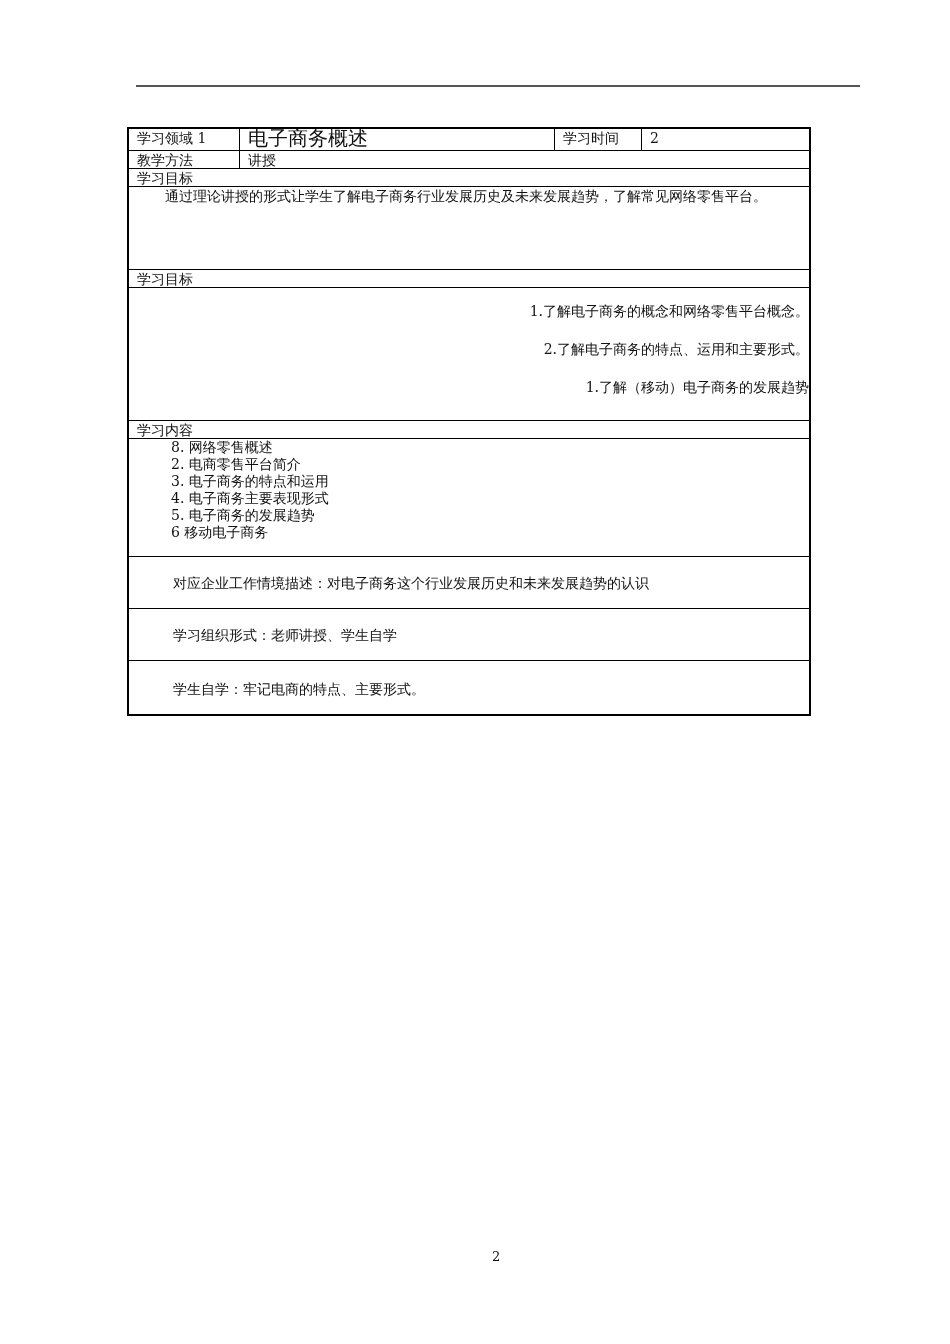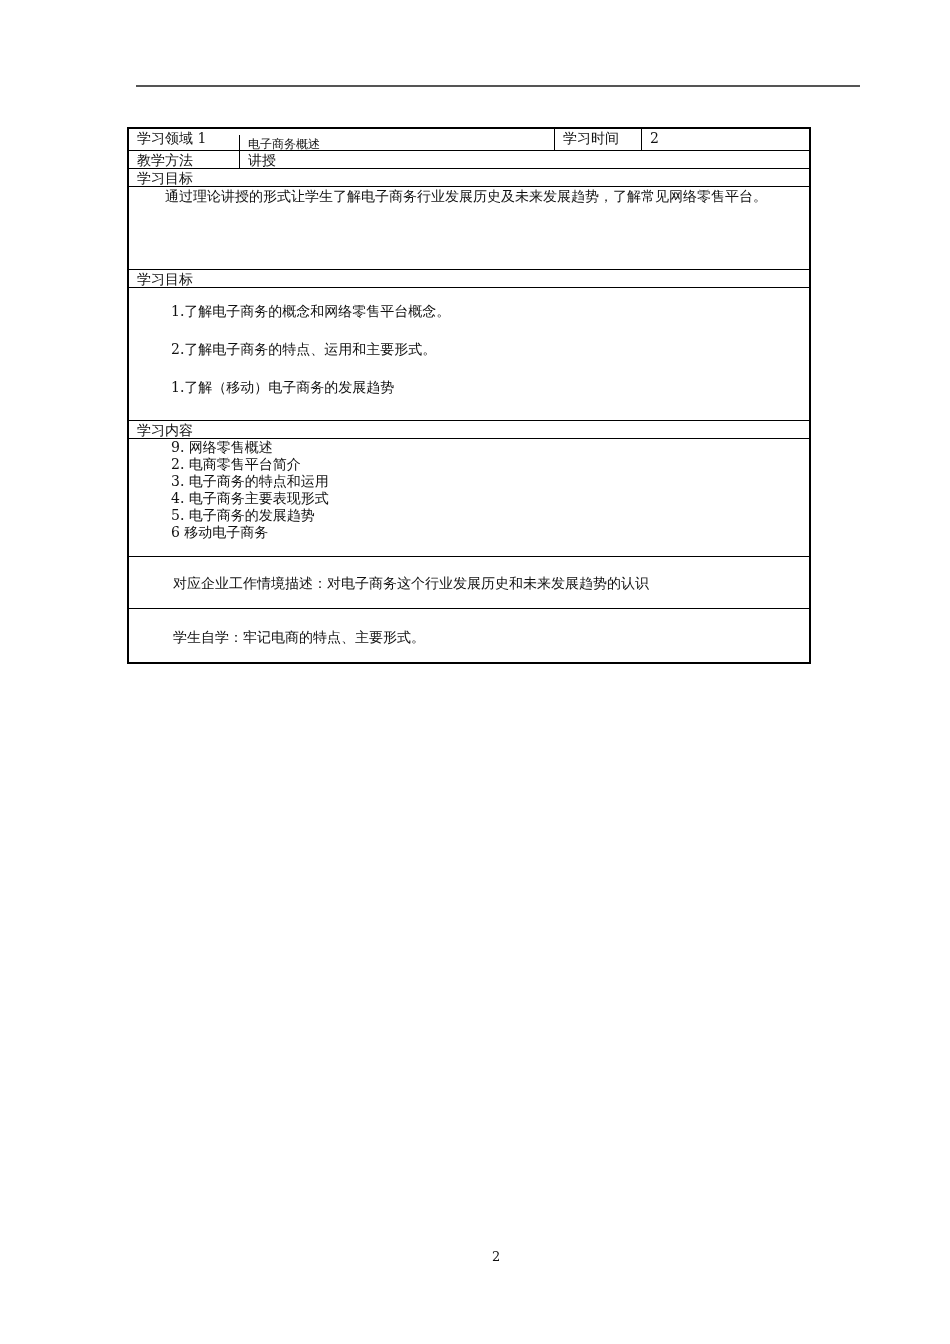--- a/index.html
+++ b/index.html
@@ -40,21 +40,21 @@
     .cell {
       box-sizing: border-box;
       padding: 0 0 0 8px;
       font-size: 14px;
       line-height: 18px;
       white-space: nowrap;
       overflow: hidden;
     }
     .cell + .cell { border-left: 1px solid #000000; }
     .c-label1 { width: 110px; }
-    .c-title { width: 315px; font-size: 12px; margin-top: 6px; }
+    .c-title { width: 315px; font-size: 20px; }
     .c-label2 { width: 87px; }
     .c-value { flex: 1; }
     .c-full { flex: 1; }
 
     .r-head { height: 21px; }
     .r-method { height: 18px; }
     .r-section { height: 18px; }
     .r-section .cell { line-height: 18px; }
 
     .r-desc { height: 83px; }
@@ -128,50 +128,53 @@
 
   <div class="row r-desc">
     <div class="cell c-full">通过理论讲授的形式让学生了解电子商务行业发展历史及未来发展趋势，了解常见网络零售平台。</div>
   </div>
 
   <div class="row r-section">
     <div class="cell c-full">学习目标</div>
   </div>
 
   <div class="row r-goals">
-    <div class="cell c-full" style="padding:0;">
+    <div class="cell c-full" style="padding:0;text-align:right;">
       <ul class="goals-list">
         <li>1.了解电子商务的概念和网络零售平台概念。</li>
         <li>2.了解电子商务的特点、运用和主要形式。</li>
         <li>1.了解（移动）电子商务的发展趋势</li>
       </ul>
     </div>
   </div>
 
   <div class="row r-section">
     <div class="cell c-full">学习内容</div>
   </div>
 
   <div class="row r-content">
     <div class="cell c-full" style="padding:0;">
       <ul class="content-list">
-        <li>9. 网络零售概述</li>
+        <li>8. 网络零售概述</li>
         <li>2. 电商零售平台简介</li>
         <li>3. 电子商务的特点和运用</li>
         <li>4. 电子商务主要表现形式</li>
         <li>5. 电子商务的发展趋势</li>
         <li>6 移动电子商务</li>
       </ul>
     </div>
   </div>
 
   <div class="row r-text">
     <div class="cell c-full">对应企业工作情境描述：对电子商务这个行业发展历史和未来发展趋势的认识</div>
   </div>
 
+  <div class="row r-text">
+    <div class="cell c-full">学习组织形式：老师讲授、学生自学</div>
+  </div>
 
   <div class="row r-text last">
     <div class="cell c-full">学生自学：牢记电商的特点、主要形式。</div>
   </div>
 
 </div>
 
 <div class="page-number">2</div>
 
 </body></html>

